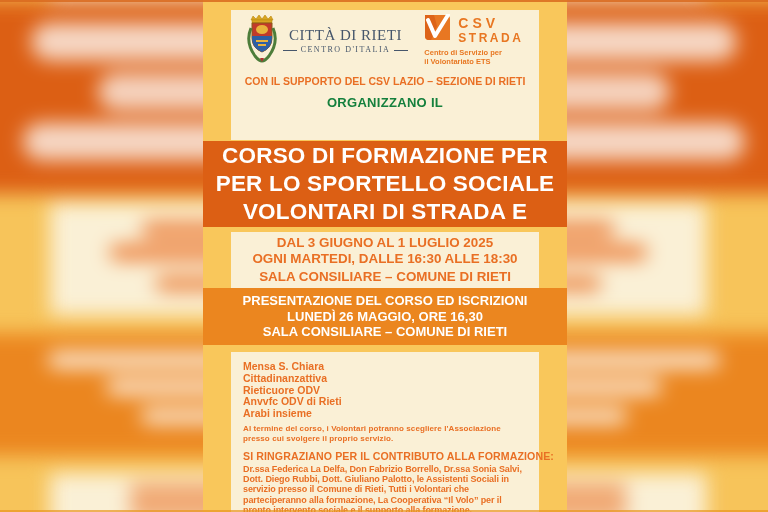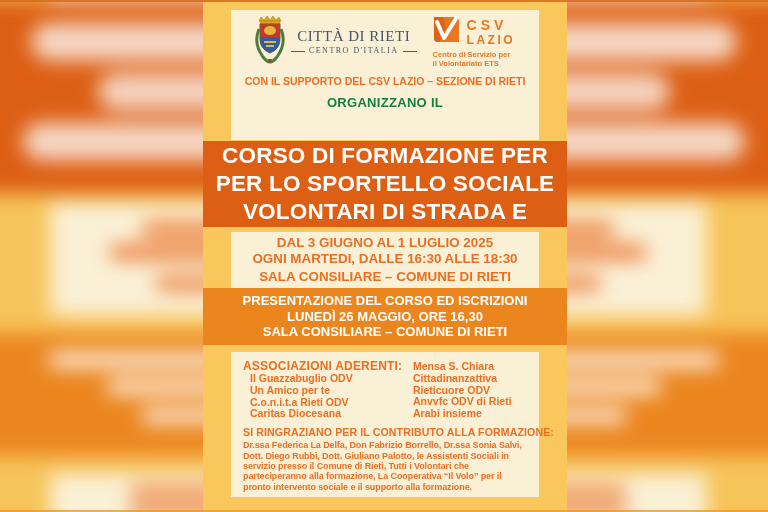--- a/index.html
+++ b/index.html
@@ -14,21 +14,21 @@
   .streak{position:absolute;border-radius:18px;}
   
   #poster{
     position:absolute;left:203px;top:0;width:364px;height:512px;
     background:#f9c75b;z-index:2;overflow:hidden;
   }
   .edge-line{position:absolute;left:0;width:768px;height:2px;z-index:3;}
   .cream-box{position:absolute;left:28px;width:308px;background:#faf0d6;}
   .banner{position:absolute;left:0;width:364px;color:#fff;text-align:center;font-weight:700;}
   #header-box{top:10px;height:130px;text-align:center;padding:4px 6px 0;}
-  .logo-row{display:flex;justify-content:center;align-items:center;gap:16px;height:56px;}
+  .logo-row{display:flex;justify-content:center;align-items:flex-start;gap:16px;height:56px;}
   .rieti-logo{display:flex;align-items:center;gap:6px;}
   .rieti-text{font-family:"Liberation Serif",serif;color:#46566b;line-height:1;}
   .rieti-title{font-size:15px;letter-spacing:0.5px;white-space:nowrap;}
   .rieti-sub{font-size:8px;letter-spacing:1.5px;margin-top:3px;display:flex;align-items:center;gap:4px;justify-content:center;white-space:nowrap;}
   .rieti-sub::before,.rieti-sub::after{content:"";display:inline-block;width:14px;height:1px;background:#46566b;}
   .csv-logo{display:flex;flex-direction:column;align-items:flex-start;}
   .csv-top{display:flex;align-items:center;gap:7px;}
   .csv-letters{line-height:1;color:#e87722;font-weight:700;text-align:left;}
   .csv-acronym{font-size:14px;letter-spacing:4px;}
   .csv-region{font-size:12px;letter-spacing:2.5px;margin-top:2px;}
@@ -115,21 +115,21 @@
           <div class="csv-top">
             <span>
               <svg width="27" height="27" viewBox="0 0 27 27">
                 <path d="M1 1 H22 Q26 1 26 5 V26 H5 Q1 26 1 22 Z" fill="#e87722"></path>
                 <path d="M1 1 H10 L13 12 L7 26 H5 Q1 26 1 22 Z" fill="#dd6318"></path>
                 <path d="M4 6 L11 22 L24 1" fill="none" stroke="#ffffff" stroke-width="4" stroke-linecap="round" stroke-linejoin="round"></path>
               </svg>
             </span>
             <span class="csv-letters">
               <div class="csv-acronym">CSV</div>
-              <div class="csv-region">LAZIO</div>
+              <div class="csv-region">STRADA</div>
             </span>
           </div>
           <div class="csv-tagline">
             <div>Centro di Servizio per</div>
             <div>il Volontariato ETS</div>
           </div>
         </div>
       </div>
 
       <div class="support-line">CON IL SUPPORTO DEL CSV LAZIO – SEZIONE DI RIETI</div>
@@ -149,33 +149,27 @@
     </div>
 
     <div class="banner" id="presentation-banner">
       <div>PRESENTAZIONE DEL CORSO ED ISCRIZIONI</div>
       <div>LUNEDÌ 26 MAGGIO, ORE 16,30</div>
       <div>SALA CONSILIARE – COMUNE DI RIETI</div>
     </div>
 
     <div class="cream-box" id="assoc-box">
       <div class="assoc-cols">
-        <div class="col-left">
-          <div class="assoc-heading">ASSOCIAZIONI ADERENTI:</div>
-          <div class="assoc-item">Il Guazzabuglio ODV</div>
-          <div class="assoc-item">Un Amico per te</div>
-          <div class="assoc-item">C.o.n.i.t.a Rieti ODV</div>
-          <div class="assoc-item">Caritas Diocesana</div>
-        </div>
         <div class="col-right">
           <div class="assoc-item">Mensa S. Chiara</div>
           <div class="assoc-item">Cittadinanzattiva</div>
           <div class="assoc-item">Rieticuore ODV</div>
           <div class="assoc-item">Anvvfc ODV di Rieti</div>
           <div class="assoc-item">Arabi insieme</div>
         </div>
       </div>
+      <div class="assoc-note">Al termine del corso, i Volontari potranno scegliere l'Associazione presso cui svolgere il proprio servizio.</div>
       <div class="thanks-heading">SI RINGRAZIANO PER IL CONTRIBUTO ALLA FORMAZIONE:</div>
       <div class="thanks-body">Dr.ssa Federica La Delfa, Don Fabrizio Borrello, Dr.ssa Sonia Salvi, Dott. Diego Rubbi, Dott. Giuliano Palotto, le Assistenti Sociali in servizio presso il Comune di Rieti, Tutti i Volontari che parteciperanno alla formazione, La Cooperativa “Il Volo” per il pronto intervento sociale e il supporto alla formazione.</div>
     </div>
 
   </div>
 </div>
 
 </body></html>

